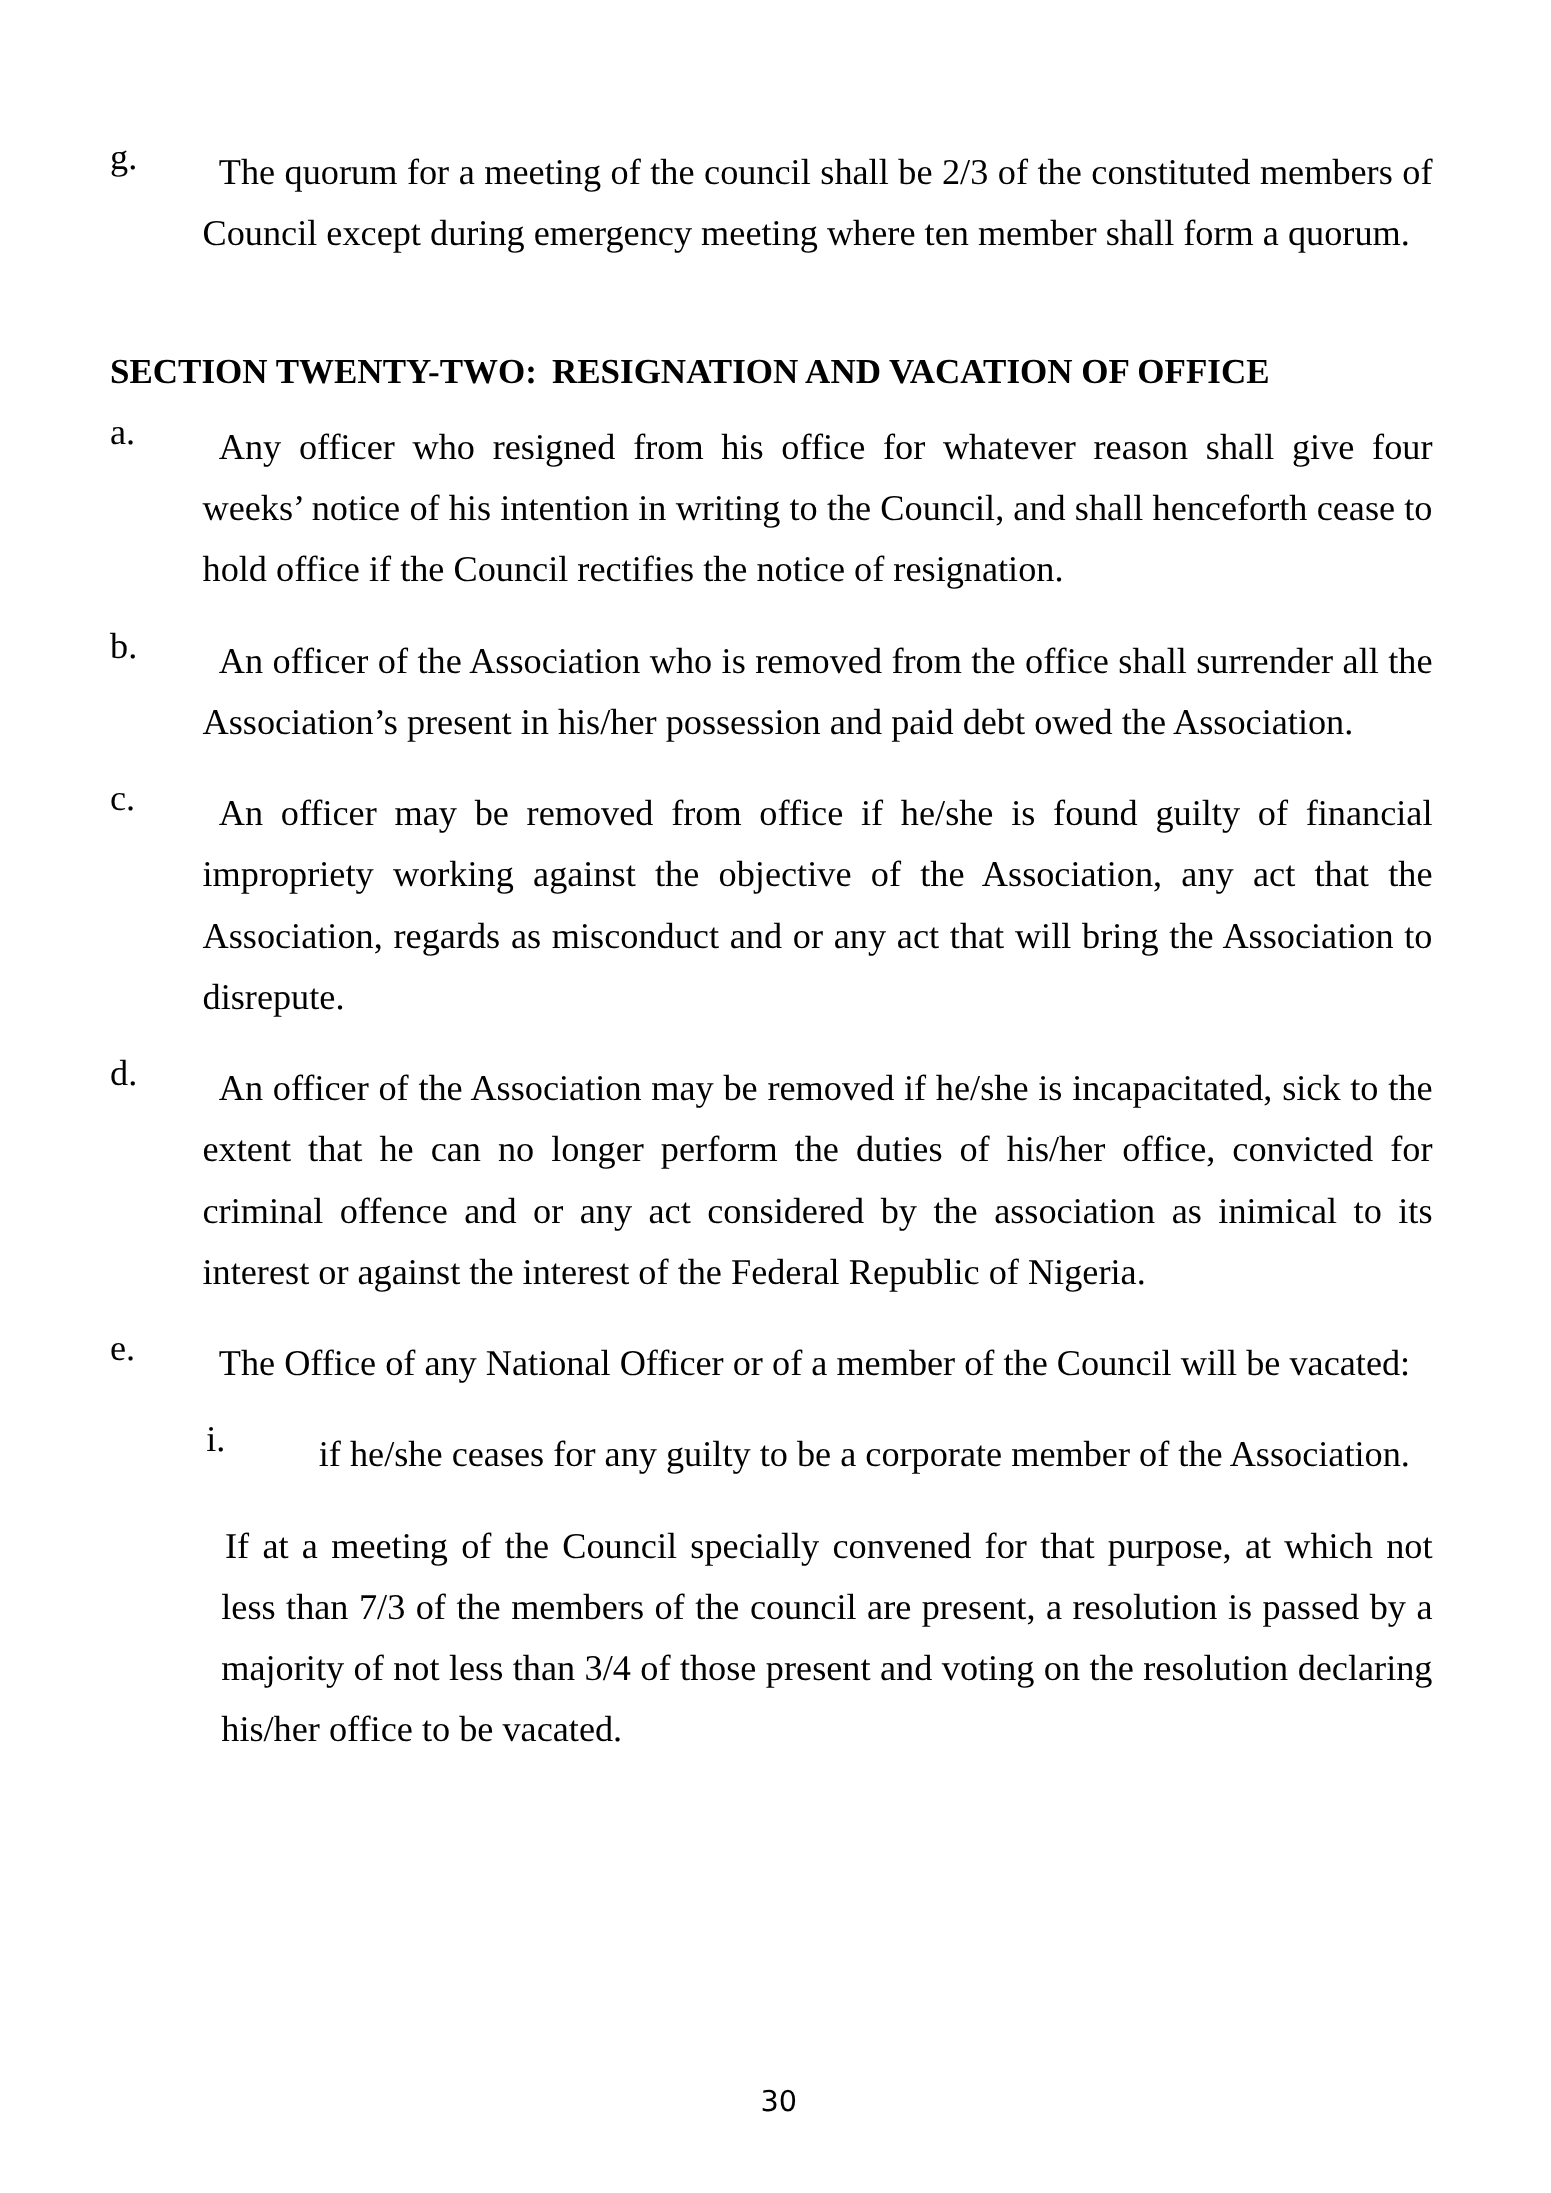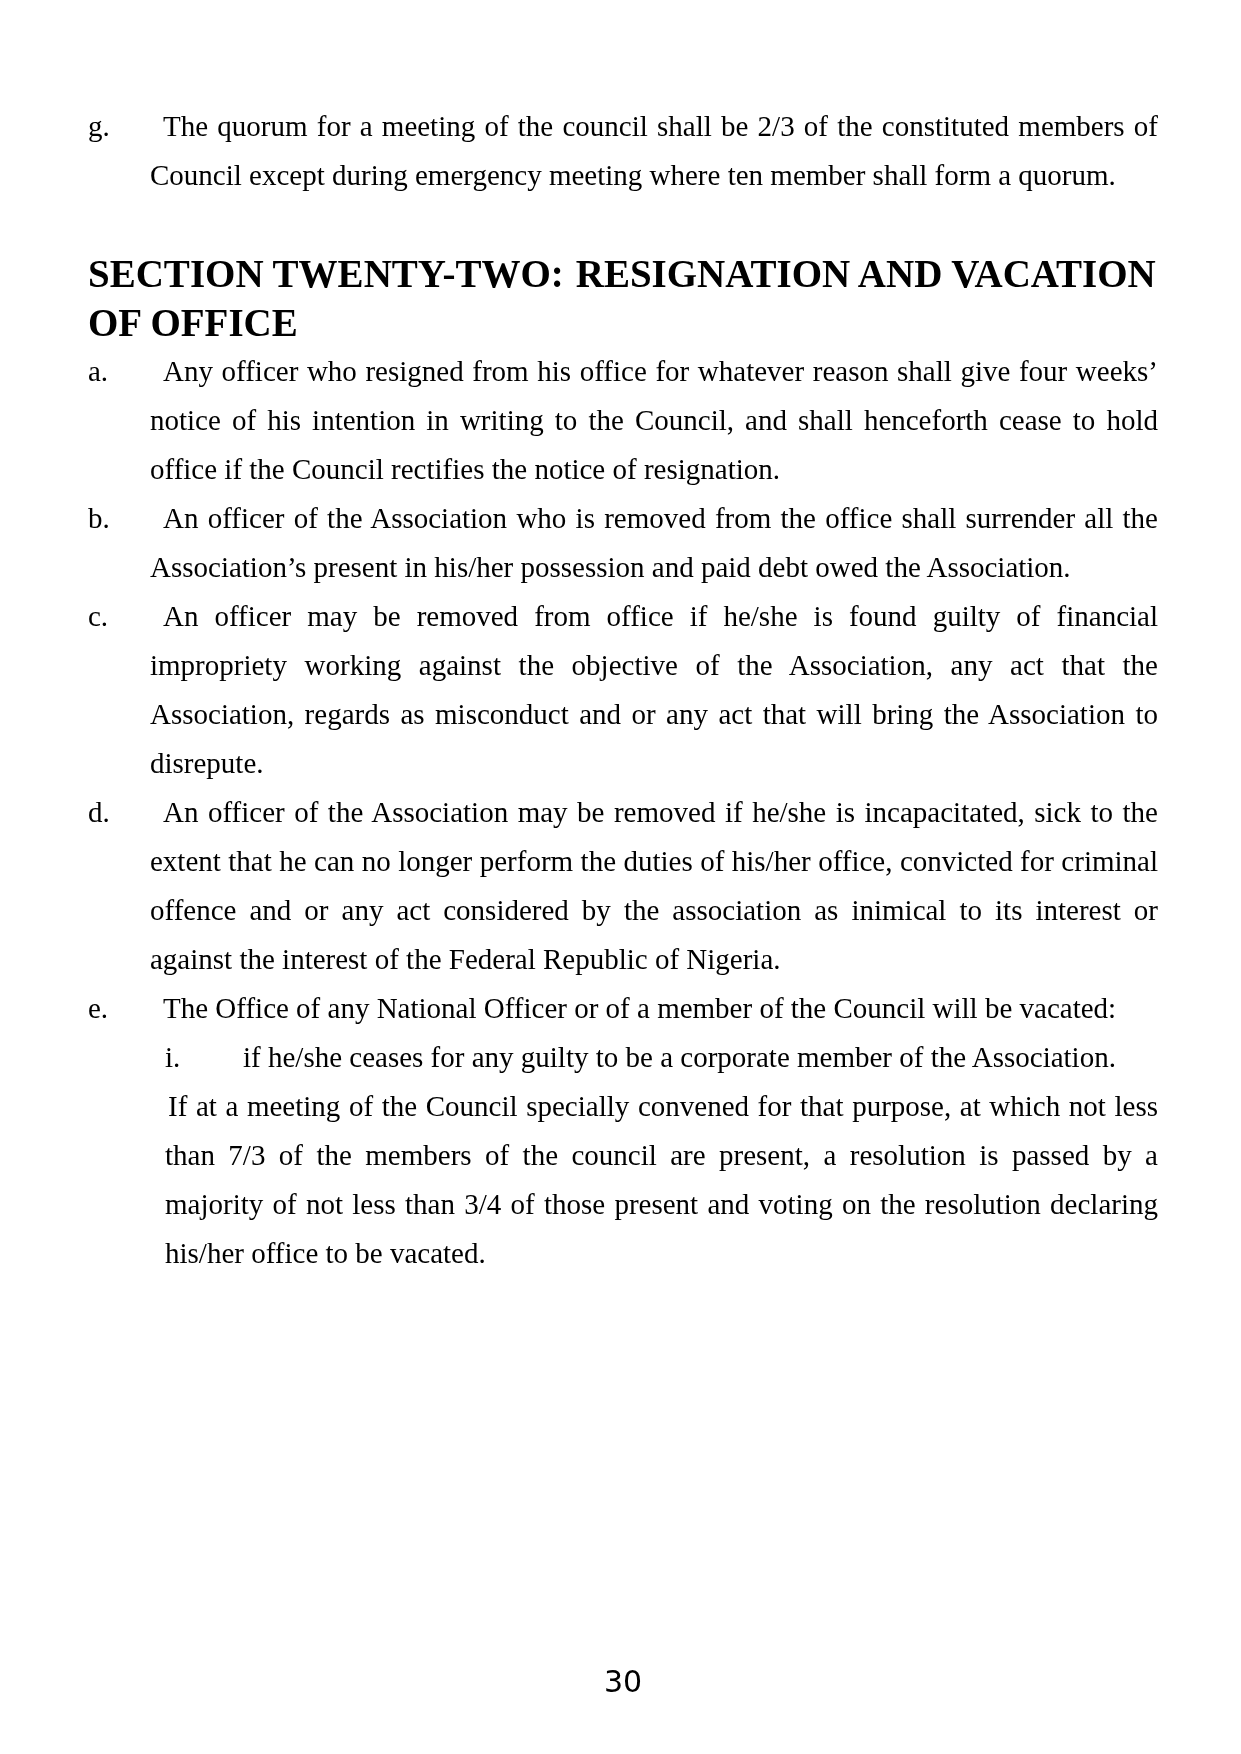--- a/index.html
+++ b/index.html
@@ -25,50 +25,50 @@
     line-height: 49px;
   }
   .item {
     display: flex;
   }
   .item .marker {
     flex: 0 0 62px;
   }
   .item .body {
     flex: 1 1 auto;
-    margin: 0;
+    margin: 12px;
     text-align: justify;
     text-indent: 13px;
   }
   .item.sub {
     margin-left: 77px;
   }
   .item.sub .marker {
     flex: 0 0 75px;
   }
   .item.sub .body {
     text-indent: 3px;
   }
   .heading {
     margin: 49px 0 0 0;
-    font-size: 39px;
+    font-size: 28px;
     line-height: 49px;
     font-weight: bold;
   }
   .heading .heading-title {
     margin-left: 12px;
   }
   .page-number {
     position: absolute;
     top: 1666px;
     left: 88px;
     width: 1070px;
     text-align: center;
     font-family: "DejaVu Sans", sans-serif;
-    font-size: 30px;
+    font-size: 23px;
     line-height: 32px;
   }
 </style>
 </head>
 <body>
 
 <div class="page">
   <main class="content">
 
     <div class="item">

